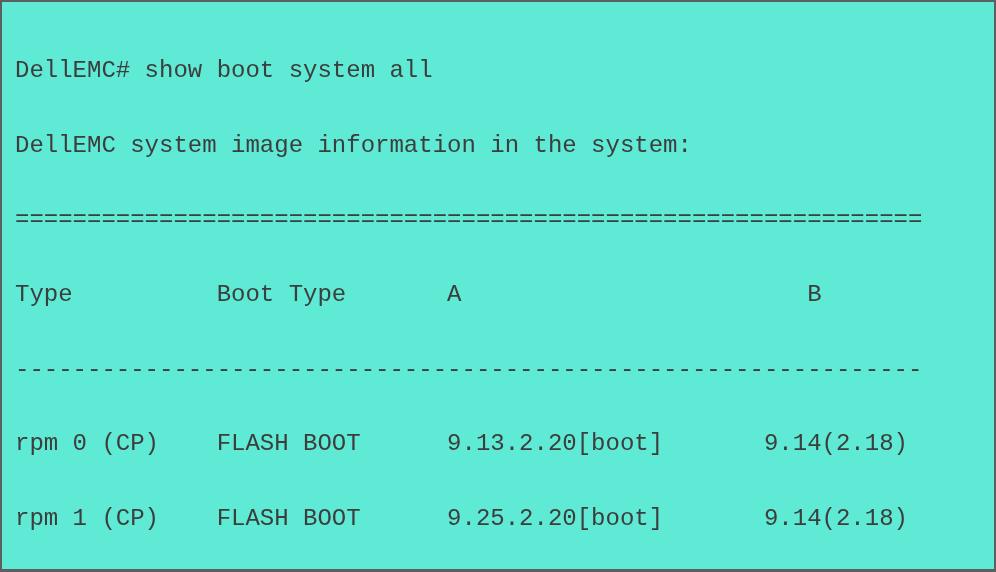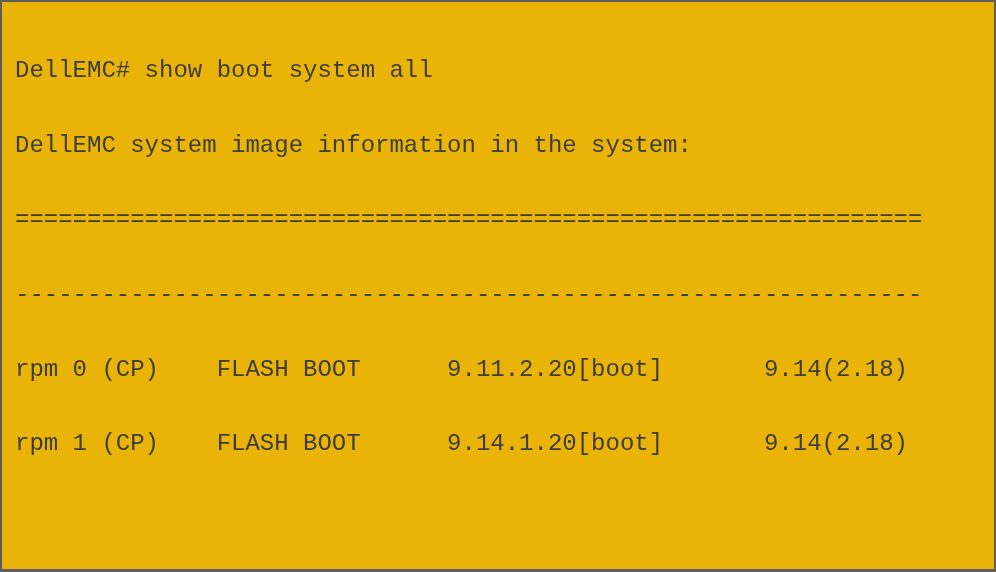--- a/index.html
+++ b/index.html
@@ -4,21 +4,21 @@
 <style>
   html, body {
     margin: 0;
     padding: 0;
     background: #ffffff;
   }
   .screen {
     box-sizing: border-box;
     width: 996px;
     height: 572px;
-    background: #eab308;
+    background: #5eead4;
     border: 2px solid #5e5e5e;
     border-bottom-width: 3px;
     overflow: hidden;
     cursor: text;
   }
   .term {
     padding: 7px 0 0 13px;
     font-family: "Liberation Mono", "DejaVu Sans Mono", monospace;
     font-size: 24px;
     line-height: 24.9px;
@@ -32,23 +32,24 @@
   }
 </style>
 </head>
 <body>
 
 <div class="screen">
   <div class="term">
     <div class="line">DellEMC# show boot system all</div>
     <div class="line">DellEMC system image information in the system:</div>
     <div class="line">===============================================================</div>
+    <div class="line">Type          Boot Type       A                        B</div>
     <div class="line">---------------------------------------------------------------</div>
-    <div class="line">rpm 0 (CP)    FLASH BOOT      9.11.2.20[boot]       9.14(2.18)</div>
-    <div class="line">rpm 1 (CP)    FLASH BOOT      9.14.1.20[boot]       9.14(2.18)</div>
+    <div class="line">rpm 0 (CP)    FLASH BOOT      9.13.2.20[boot]       9.14(2.18)</div>
+    <div class="line">rpm 1 (CP)    FLASH BOOT      9.25.2.20[boot]       9.14(2.18)</div>
     
     
     
     
     
     
     
     
     
     

